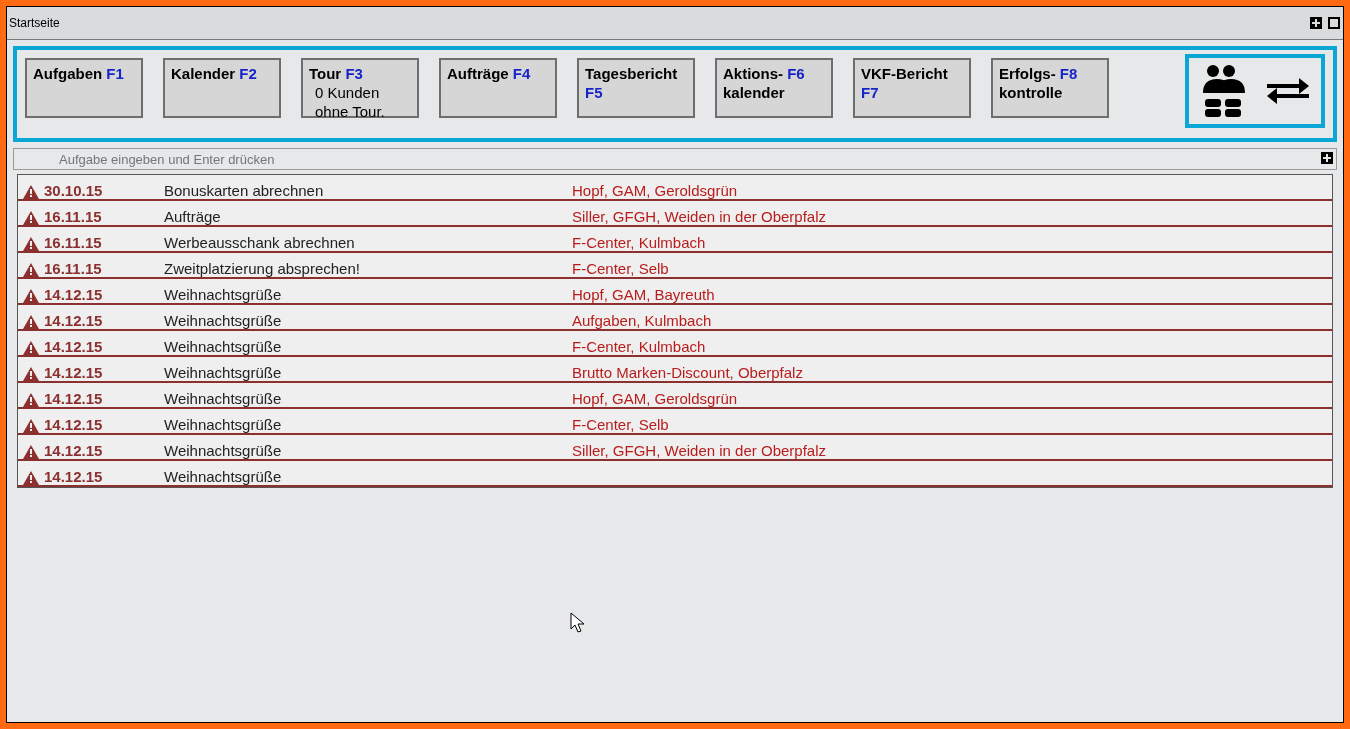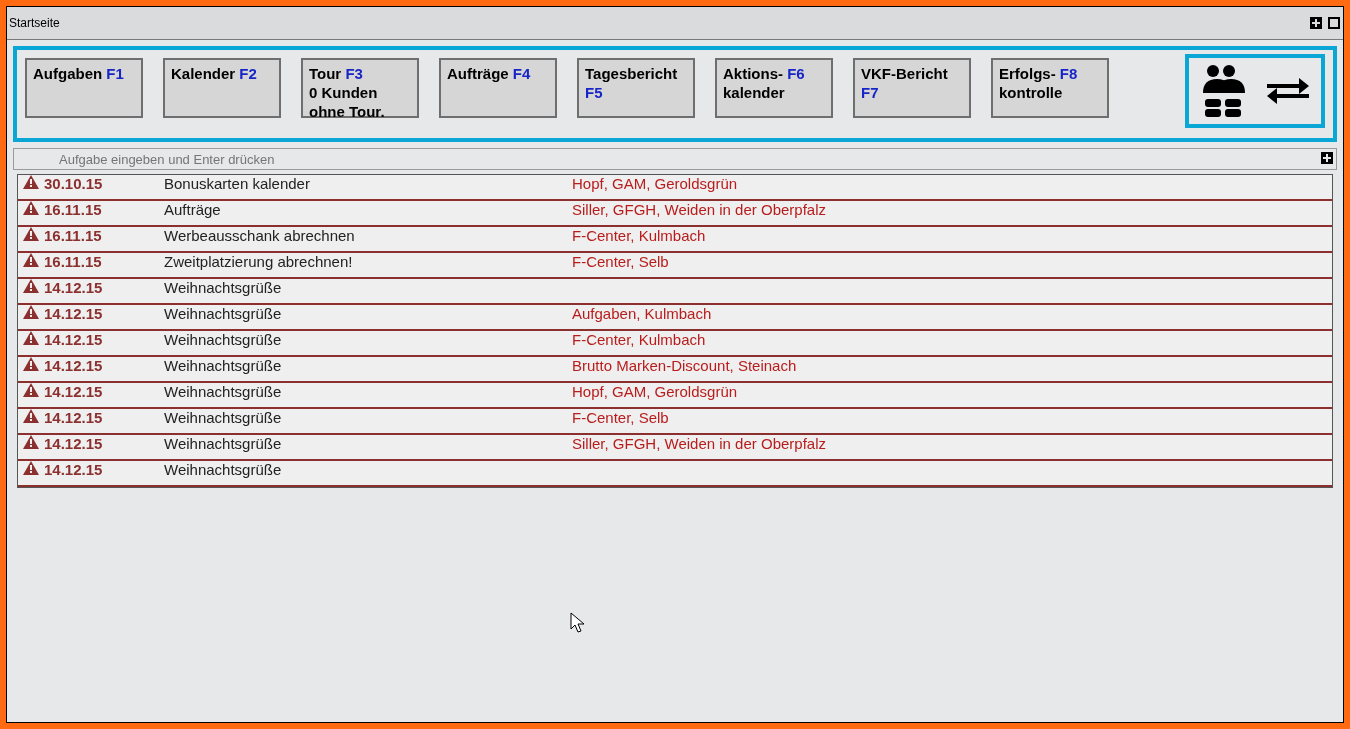--- a/index.html
+++ b/index.html
@@ -24,21 +24,21 @@
     border:4px solid #0aa6d6; margin:6px; padding:8px;
     display:flex; gap:20px; align-items:flex-start; background:#e6e8ea;
     height:96px;
   }
   .fbtn {
     width:118px; height:60px; background:#d6d6d6;
     border:2px solid #6e6e6e; padding:4px 6px; font-size:15px;
     font-weight:bold; line-height:19px; cursor:default;
   }
   .fbtn .fkey { color:#1725c8; }
-  .fbtn .extra { display:block; font-weight:bold; }
+  .fbtn .extra { display:block; font-weight:normal;margin-left:6px; }
   .toolbar .rightblock {
     margin-left:auto; border:4px solid #0aa6d6; padding:6px 10px;
     display:flex; gap:18px; align-items:center; height:74px; margin-top:-4px;
   }
   .rightblock svg { display:block; }
 
   .inputbar {
     margin:0 6px; display:flex; align-items:center;
     border:1px solid #9a9a9a; background:#e6e8ea; height:22px;padding-left:41px;
   }
@@ -47,21 +47,21 @@
     color:#7a7a7a; padding:2px 4px; height:20px; outline:none;
   }
   .inputbar .addbtn {
     width:18px; text-align:center; font-weight:bold; font-size:14px;
   }
 
   .tasktable {
     margin:4px 10px 0 10px; border:1px solid #555; background:#efefef;
   }
   .taskrow {
-    display:flex; align-items:flex-start; height:26px;
+    display:flex; align-items:flex-end; height:26px;
     border-bottom:2px solid #8b2f2f; font-size:15px;
   }
   .taskrow:last-child { border-bottom:2px solid #8b2f2f; }
   .taskrow .alert { width:26px; display:flex; justify-content:center; }
   .taskrow .date { width:120px; color:#8b2f2f; font-weight:bold; }
   .taskrow .desc { width:408px; color:#222; }
   .taskrow .cust { flex:1; color:#b91c1c; }
 
   .cursor {
     position:absolute; left:570px; top:612px; pointer-events:none;
@@ -129,21 +129,21 @@
   <div class="tasktable" id="tasktable">
       <div class="taskrow">
         <span class="alert">
           <svg width="16" height="14" viewBox="0 0 16 14">
             <path d="M8 0 L16 14 L0 14 Z" fill="#8b2f2f"></path>
             <rect x="7" y="4" width="2" height="5" fill="#efefef"></rect>
             <rect x="7" y="10" width="2" height="2" fill="#efefef"></rect>
           </svg>
         </span>
         <span class="date">30.10.15</span>
-        <span class="desc">Bonuskarten kalender</span>
+        <span class="desc">Bonuskarten abrechnen</span>
         <span class="cust">Hopf, GAM, Geroldsgrün</span>
       </div>
       <div class="taskrow">
         <span class="alert">
           <svg width="16" height="14" viewBox="0 0 16 14">
             <path d="M8 0 L16 14 L0 14 Z" fill="#8b2f2f"></path>
             <rect x="7" y="4" width="2" height="5" fill="#efefef"></rect>
             <rect x="7" y="10" width="2" height="2" fill="#efefef"></rect>
           </svg>
         </span>
@@ -165,33 +165,34 @@
       </div>
       <div class="taskrow">
         <span class="alert">
           <svg width="16" height="14" viewBox="0 0 16 14">
             <path d="M8 0 L16 14 L0 14 Z" fill="#8b2f2f"></path>
             <rect x="7" y="4" width="2" height="5" fill="#efefef"></rect>
             <rect x="7" y="10" width="2" height="2" fill="#efefef"></rect>
           </svg>
         </span>
         <span class="date">16.11.15</span>
-        <span class="desc">Zweitplatzierung abrechnen!</span>
+        <span class="desc">Zweitplatzierung absprechen!</span>
         <span class="cust">F-Center, Selb</span>
       </div>
       <div class="taskrow">
         <span class="alert">
           <svg width="16" height="14" viewBox="0 0 16 14">
             <path d="M8 0 L16 14 L0 14 Z" fill="#8b2f2f"></path>
             <rect x="7" y="4" width="2" height="5" fill="#efefef"></rect>
             <rect x="7" y="10" width="2" height="2" fill="#efefef"></rect>
           </svg>
         </span>
         <span class="date">14.12.15</span>
         <span class="desc">Weihnachtsgrüße</span>
+        <span class="cust">Hopf, GAM, Bayreuth</span>
       </div>
       <div class="taskrow">
         <span class="alert">
           <svg width="16" height="14" viewBox="0 0 16 14">
             <path d="M8 0 L16 14 L0 14 Z" fill="#8b2f2f"></path>
             <rect x="7" y="4" width="2" height="5" fill="#efefef"></rect>
             <rect x="7" y="10" width="2" height="2" fill="#efefef"></rect>
           </svg>
         </span>
         <span class="date">14.12.15</span>
@@ -213,21 +214,21 @@
       <div class="taskrow">
         <span class="alert">
           <svg width="16" height="14" viewBox="0 0 16 14">
             <path d="M8 0 L16 14 L0 14 Z" fill="#8b2f2f"></path>
             <rect x="7" y="4" width="2" height="5" fill="#efefef"></rect>
             <rect x="7" y="10" width="2" height="2" fill="#efefef"></rect>
           </svg>
         </span>
         <span class="date">14.12.15</span>
         <span class="desc">Weihnachtsgrüße</span>
-        <span class="cust">Brutto Marken-Discount, Steinach</span>
+        <span class="cust">Brutto Marken-Discount, Oberpfalz</span>
       </div>
       <div class="taskrow">
         <span class="alert">
           <svg width="16" height="14" viewBox="0 0 16 14">
             <path d="M8 0 L16 14 L0 14 Z" fill="#8b2f2f"></path>
             <rect x="7" y="4" width="2" height="5" fill="#efefef"></rect>
             <rect x="7" y="10" width="2" height="2" fill="#efefef"></rect>
           </svg>
         </span>
         <span class="date">14.12.15</span>

